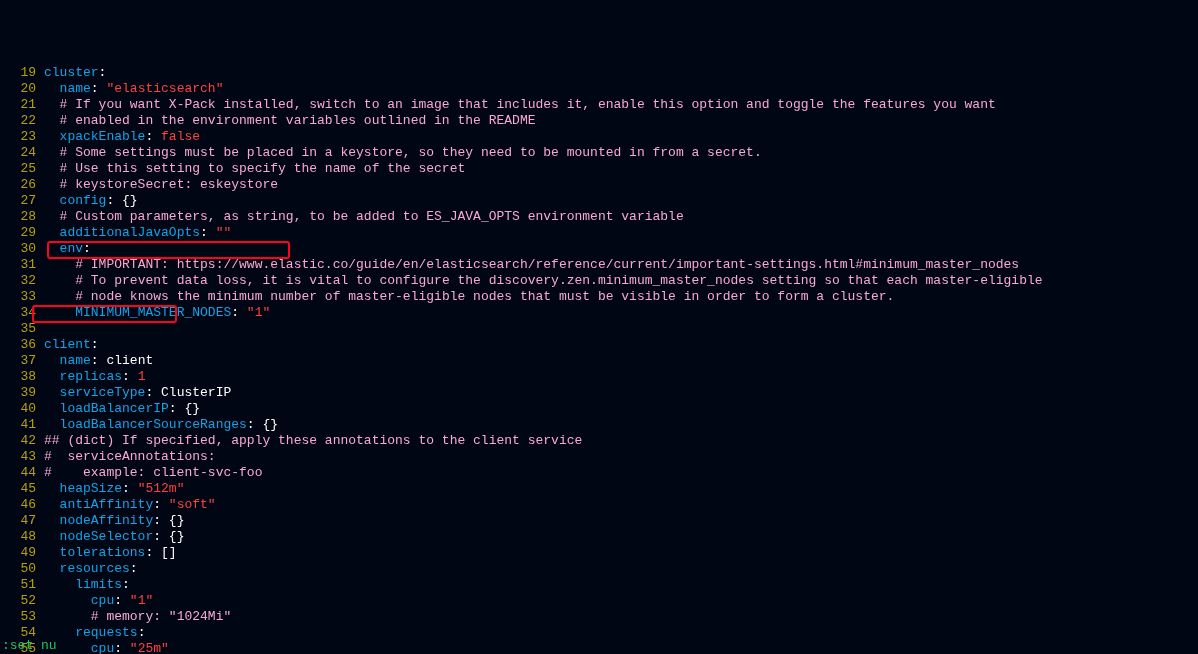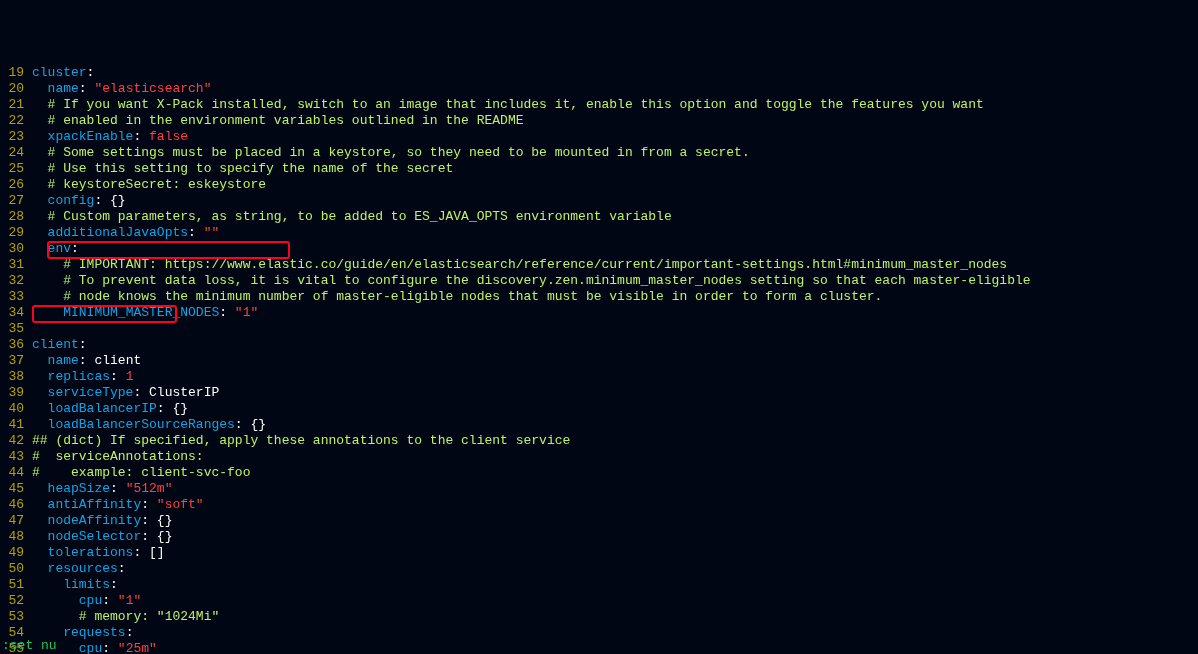--- a/index.html
+++ b/index.html
@@ -8,33 +8,33 @@
   font-family: "Consolas", "Monaco", "Courier New", monospace;
   font-size: 13px;
   line-height: 16px;
   color: #c0c0c0;
   width: 1198px;
   height: 654px;
   overflow: hidden;
   white-space: pre;
 }
 .editor { padding: 1px 0 0 0; }
-.line { display: flex; height: 16px; align-items: flex-end; }
+.line { display: flex; height: 16px; align-items: flex-end; margin-left: 12px; }
 .lineno {
   width: 24px;
   text-align: right;
   color: #b8a000;
   margin-right: 8px;
   user-select: none;
   flex-shrink: 0;
 }
 .code { flex: 0 0 auto; }
 .k-key { color: #0ea5e9; }
 .k-str { color: #ff4040; }
-.k-cmt { color: #bef264; }
+.k-cmt { color: #f9a8d4; }
 .k-plain { color: #ffffff; }
 .hlbox {
   position: absolute;
   border: 2px solid #ff0020;
   border-radius: 3px;
   pointer-events: none;
 }
 .status {
   position: absolute;
   left: 0;

